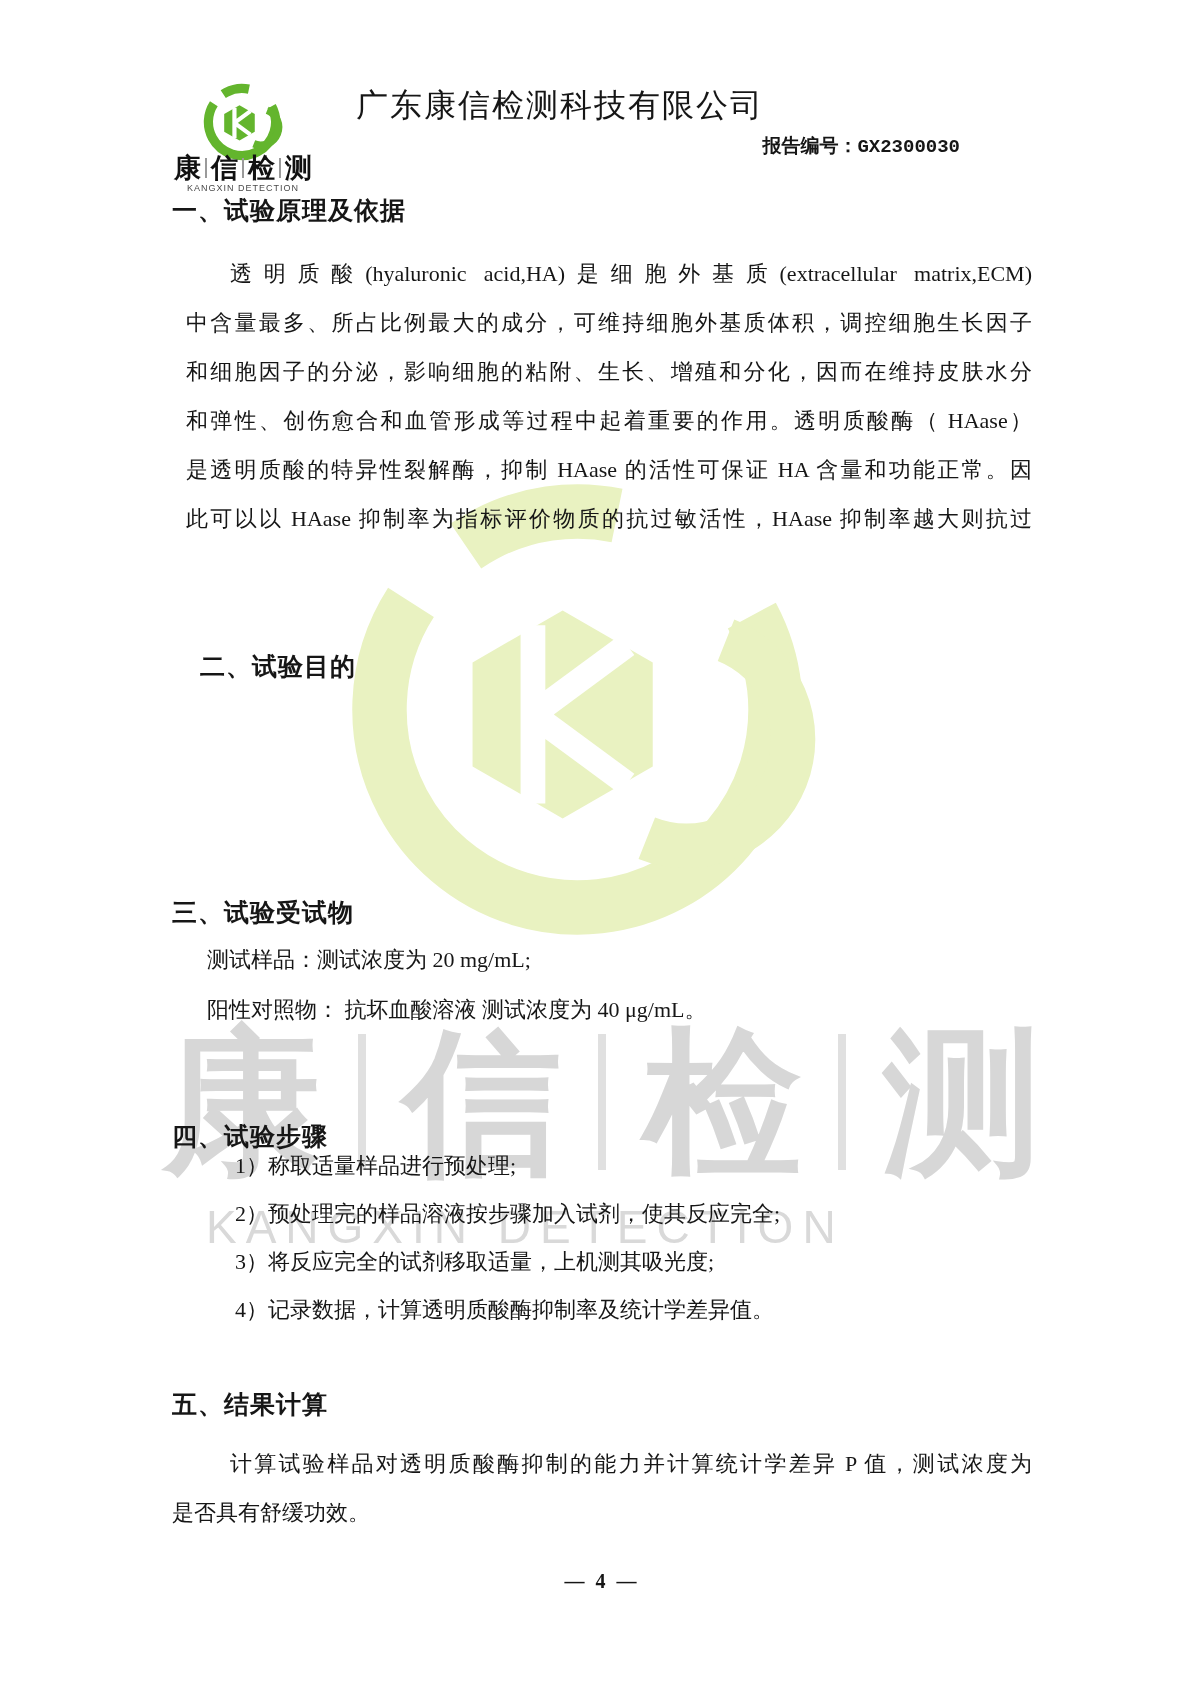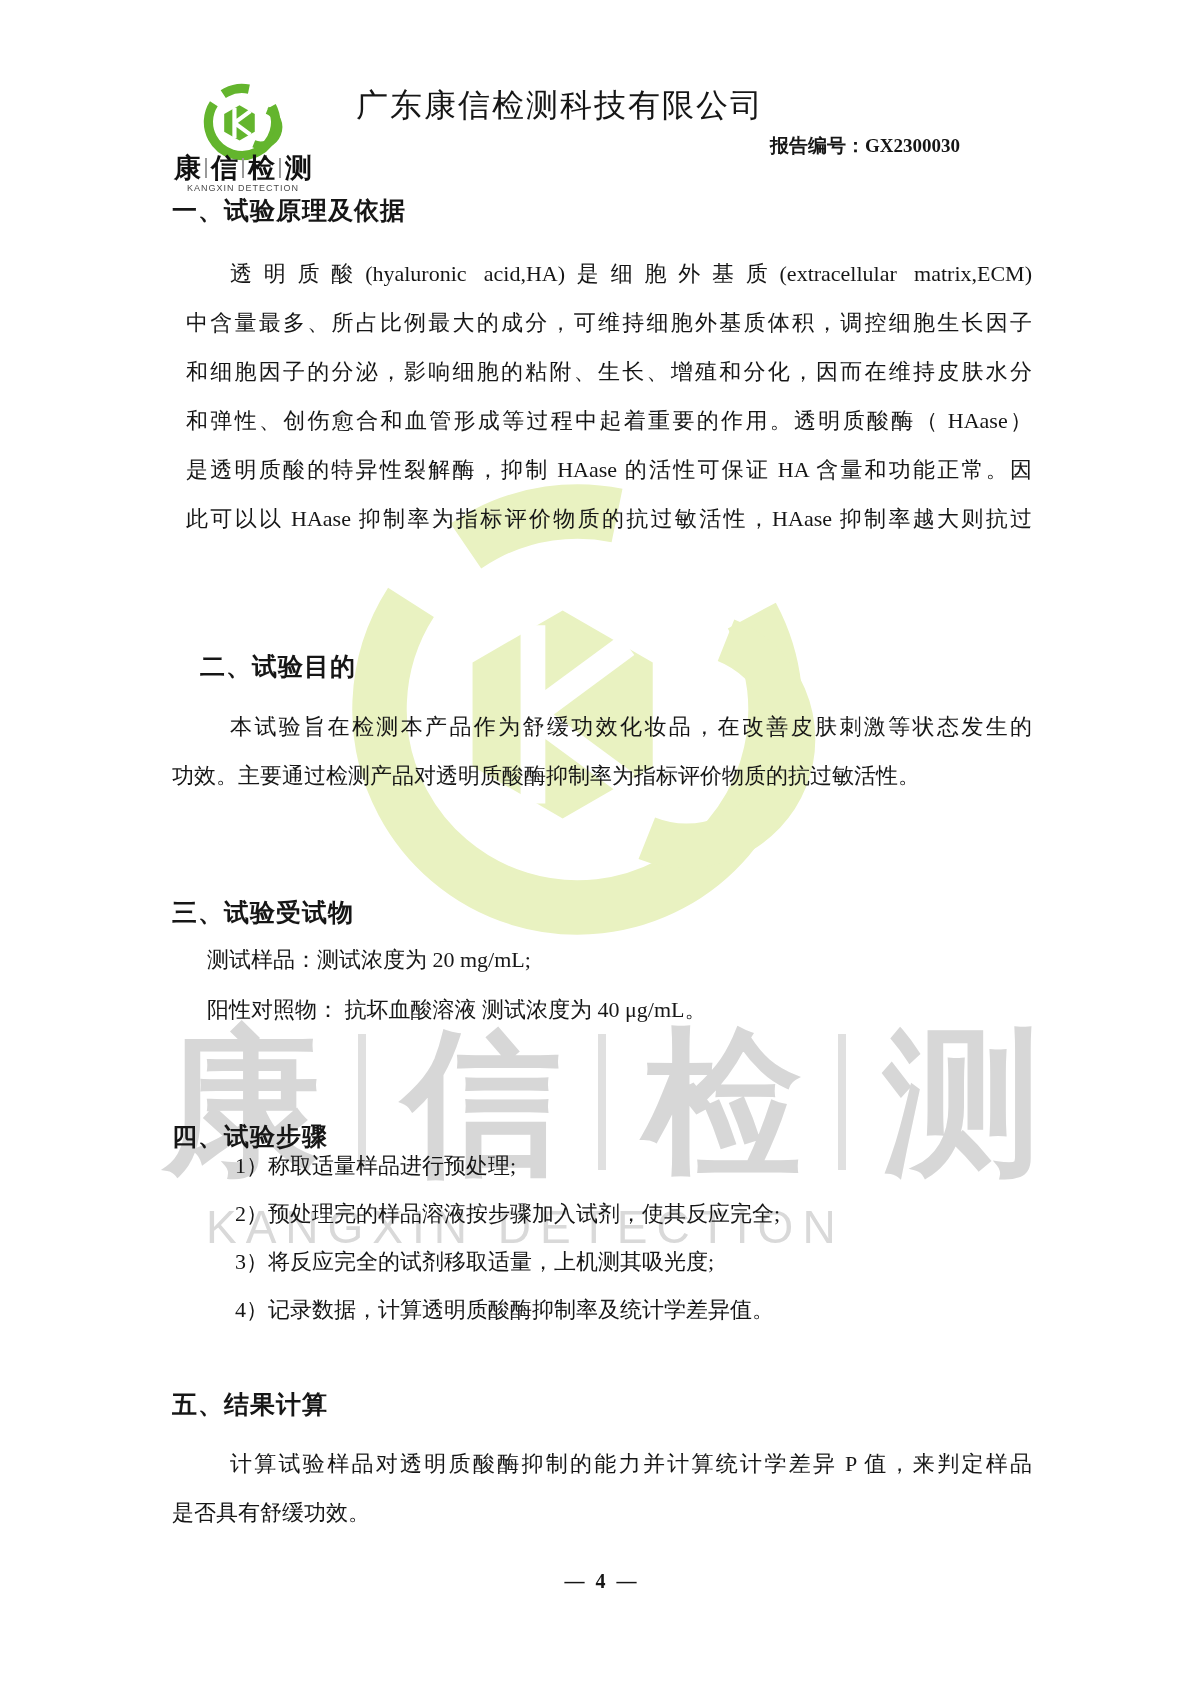--- a/index.html
+++ b/index.html
@@ -33,21 +33,21 @@
   .logo-sub{
     position:absolute;left:172px;top:183px;width:142px;z-index:2;text-align:center;
     font-family:"Liberation Sans","DejaVu Sans",sans-serif;font-size:9px;letter-spacing:1px;color:#4a4a4a;
   }
   .doc-title{
     position:absolute;left:60px;top:84px;width:1000px;z-index:2;text-align:center;
     font-size:32px;font-weight:normal;letter-spacing:2px;
   }
   .report-no{
     position:absolute;left:700px;top:133px;width:260px;z-index:2;text-align:right;
-    font-family:Liberation Serif, serif;font-weight:bold;font-size:19px;
+    font-family:Liberation Mono, monospace;font-weight:bold;font-size:19px;
   }
   
   .h{position:absolute;left:172px;z-index:2;font-size:25px;font-weight:bold;letter-spacing:1px;}
   .h1{top:194px;} .h2{top:650px;margin-left:28px;} .h3{top:876px;margin-top:20px;} .h4{top:1120px;} .h5{top:1388px;}
   .para{position:absolute;left:172px;width:860px;z-index:1;font-size:22px;}
   .p-principle{top:249px;line-height:49px;}
   .p-purpose{top:702px;line-height:49px;}
   .p-subject{top:935px;left:207px;width:825px;line-height:50px;}
   .p-steps{top:1142px;left:207px;width:825px;line-height:48px;margin-left:28px;}
   .p-result{top:1439px;line-height:49px;}
@@ -112,24 +112,20 @@
   <div class="para p-principle">
     <div class="jline ind">透明质酸(hyaluronic acid,HA)是细胞外基质(extracellular matrix,ECM)</div>
     <div class="jline">中含量最多、所占比例最大的成分，可维持细胞外基质体积，调控细胞生长因子</div>
     <div class="jline">和细胞因子的分泌，影响细胞的粘附、生长、增殖和分化，因而在维持皮肤水分</div>
     <div class="jline">和弹性、创伤愈合和血管形成等过程中起着重要的作用。透明质酸酶（ HAase）</div>
     <div class="jline">是透明质酸的特异性裂解酶，抑制 HAase 的活性可保证 HA 含量和功能正常。因</div>
     <div class="jline">此可以以 HAase 抑制率为指标评价物质的抗过敏活性，HAase 抑制率越大则抗过</div>
   </div>
 
   <div class="h h2">二、试验目的</div>
-  <div class="para p-purpose">
-    <div class="jline ind">本试验旨在检测本产品作为舒缓功效化妆品，在改善皮肤刺激等状态发生的</div>
-    <div>功效。主要通过检测产品对透明质酸酶抑制率为指标评价物质的抗过敏活性。</div>
-  </div>
 
   <div class="h h3">三、试验受试物</div>
   <div class="para p-subject">
     <div>
       <span>测试样品：测试浓度为</span><span class="ul"> 20 </span><span>mg/mL;</span>
     </div>
     <div>
       <span>阳性对照物：</span><span class="ul"> 抗坏血酸溶液 </span><span>测试浓度为</span><span class="ul"> 40 </span><span>μg/mL。</span>
     </div>
   </div>
@@ -137,19 +133,19 @@
   <div class="h h4">四、试验步骤</div>
   <div class="para p-steps">
     <div>1）称取适量样品进行预处理;</div>
     <div>2）预处理完的样品溶液按步骤加入试剂，使其反应完全;</div>
     <div>3）将反应完全的试剂移取适量，上机测其吸光度;</div>
     <div>4）记录数据，计算透明质酸酶抑制率及统计学差异值。</div>
   </div>
 
   <div class="h h5">五、结果计算</div>
   <div class="para p-result">
-    <div class="jline ind">计算试验样品对透明质酸酶抑制的能力并计算统计学差异 P 值，来判定样品</div>
+    <div class="jline ind">计算试验样品对透明质酸酶抑制的能力并计算统计学差异 P 值，测试浓度为</div>
     <div>是否具有舒缓功效。</div>
   </div>
 
   <div class="footer">— 4 —</div>
 
 </div>
 
 </body></html>

